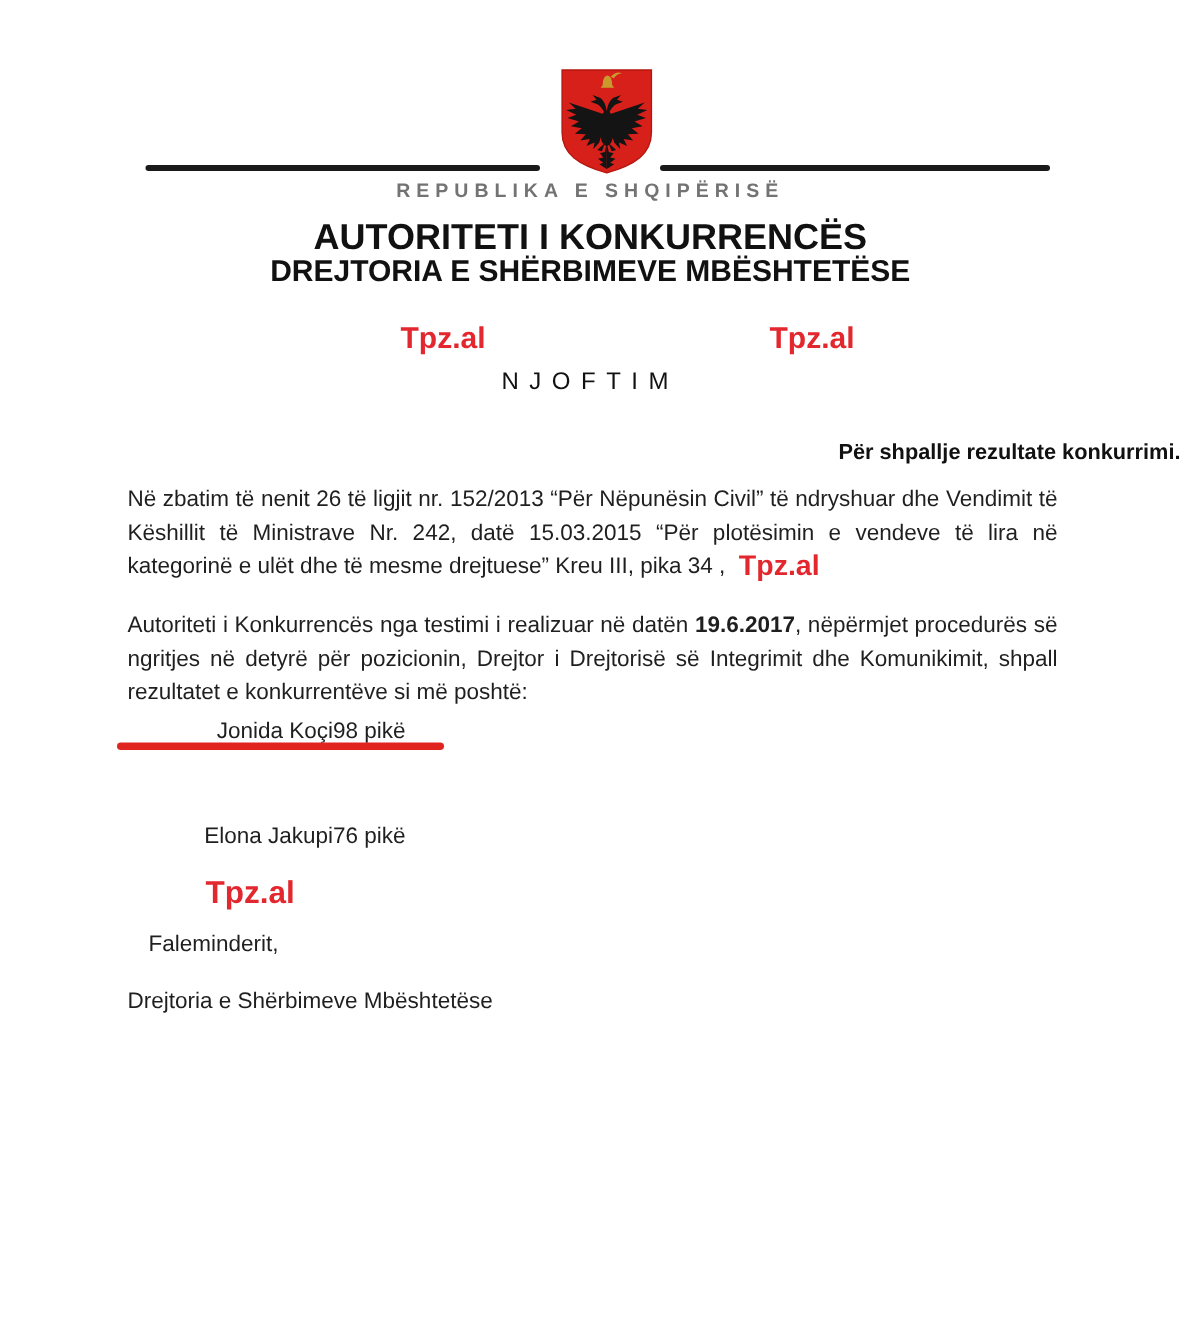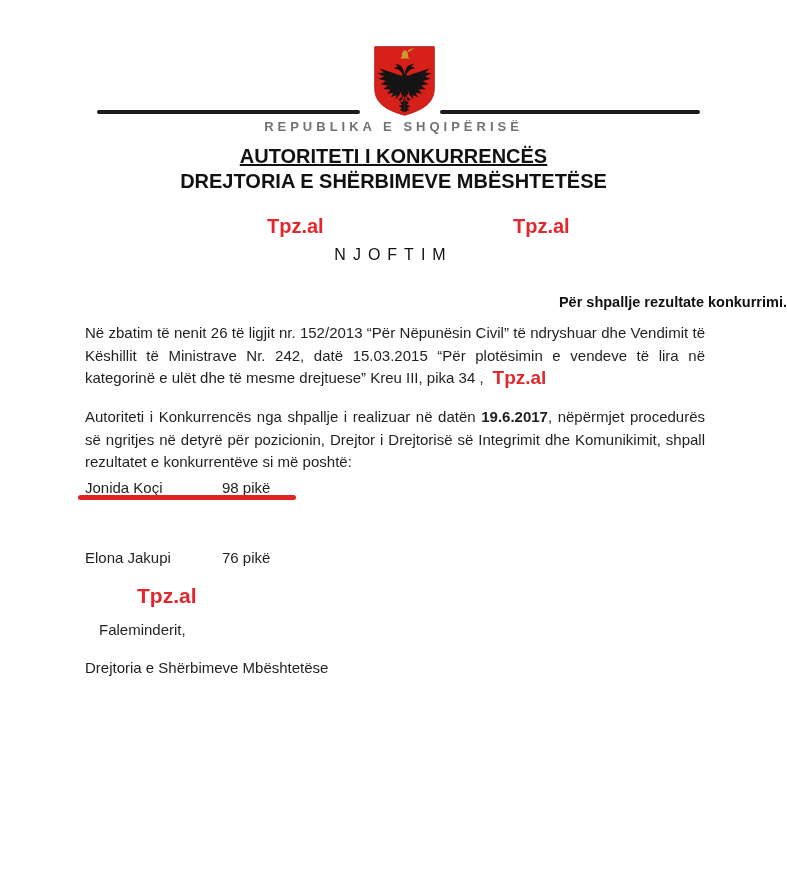--- a/index.html
+++ b/index.html
@@ -24,21 +24,21 @@
   .rule-right { left:440px; width:260px; }
   .republic {
     position:absolute; top:119px; left:0; width:100%;
     text-align:center;
     font-size:13px; font-weight:bold; letter-spacing:4px;
     color:#737373;
   }
   .authority {
     position:absolute; top:145px; left:0; width:100%;
     text-align:center;
-    font-size:20px; font-weight:bold; color:#111;text-decoration:underline;
+    font-size:24px; font-weight:bold; color:#111;
   }
   .directorate {
     position:absolute; top:170px; left:0; width:100%;
     text-align:center;
     font-size:20px; font-weight:bold; color:#111;
   }
   
   .wm {
     position:absolute;
     color:#e2282e;
@@ -73,21 +73,21 @@
   }
   .para-1 { top:322px; }
   .para-2 { top:406px; }
   .bold-date { font-weight:bold; }
   
   .result-row {
     position:absolute; left:85px; width:400px;
     font-size:15px; color:#1f1f1f;
     display:flex;
   }
-  .result-name  { width:137px; }
+  .result-name  { width:137px;text-align:right; }
   .row-1 { top:479px; }
   .row-2 { top:514px; }
   .row-3 { top:549px; }
   .highlight-underline {
     position:absolute; left:78px; top:495px;
     width:218px; height:5px;
     background:#e02420; border-radius:3px;
   }
   
   .thanks    { position:absolute; left:99px; top:621px; font-size:15px; }
@@ -130,21 +130,21 @@
   <span class="wm wm-2">Tpz.al</span>
 
   <div class="njoftim">NJOFTIM</div>
   <div class="subtitle">Për shpallje rezultate konkurrimi.</div>
 
   <div class="para para-1">
     <span>Në zbatim të  nenit 26 të ligjit nr. 152/2013 “Për Nëpunësin Civil” të ndryshuar  dhe Vendimit të Këshillit të Ministrave Nr. 242, datë 15.03.2015 “Për plotësimin e vendeve të lira në kategorinë e ulët dhe të mesme drejtuese” Kreu III, pika 34 ,</span><span class="wm-inline">Tpz.al</span>
   </div>
 
   <div class="para para-2">
-    <span>Autoriteti i Konkurrencës  nga shpallje i realizuar në datën </span><span class="bold-date">19.6.2017</span><span>, nëpërmjet procedurës së ngritjes në detyrë për pozicionin, Drejtor i  Drejtorisë së Integrimit dhe Komunikimit, shpall rezultatet e konkurrentëve si më poshtë:</span>
+    <span>Autoriteti i Konkurrencës  nga testimi i realizuar në datën </span><span class="bold-date">19.6.2017</span><span>, nëpërmjet procedurës së ngritjes në detyrë për pozicionin, Drejtor i  Drejtorisë së Integrimit dhe Komunikimit, shpall rezultatet e konkurrentëve si më poshtë:</span>
   </div>
 
   <div class="result-row row-1">
     <span class="result-name">Jonida Koçi</span>
     <span class="result-score">98 pikë</span>
   </div>
   <div class="highlight-underline"></div>
 
 
   <div class="result-row row-3">

